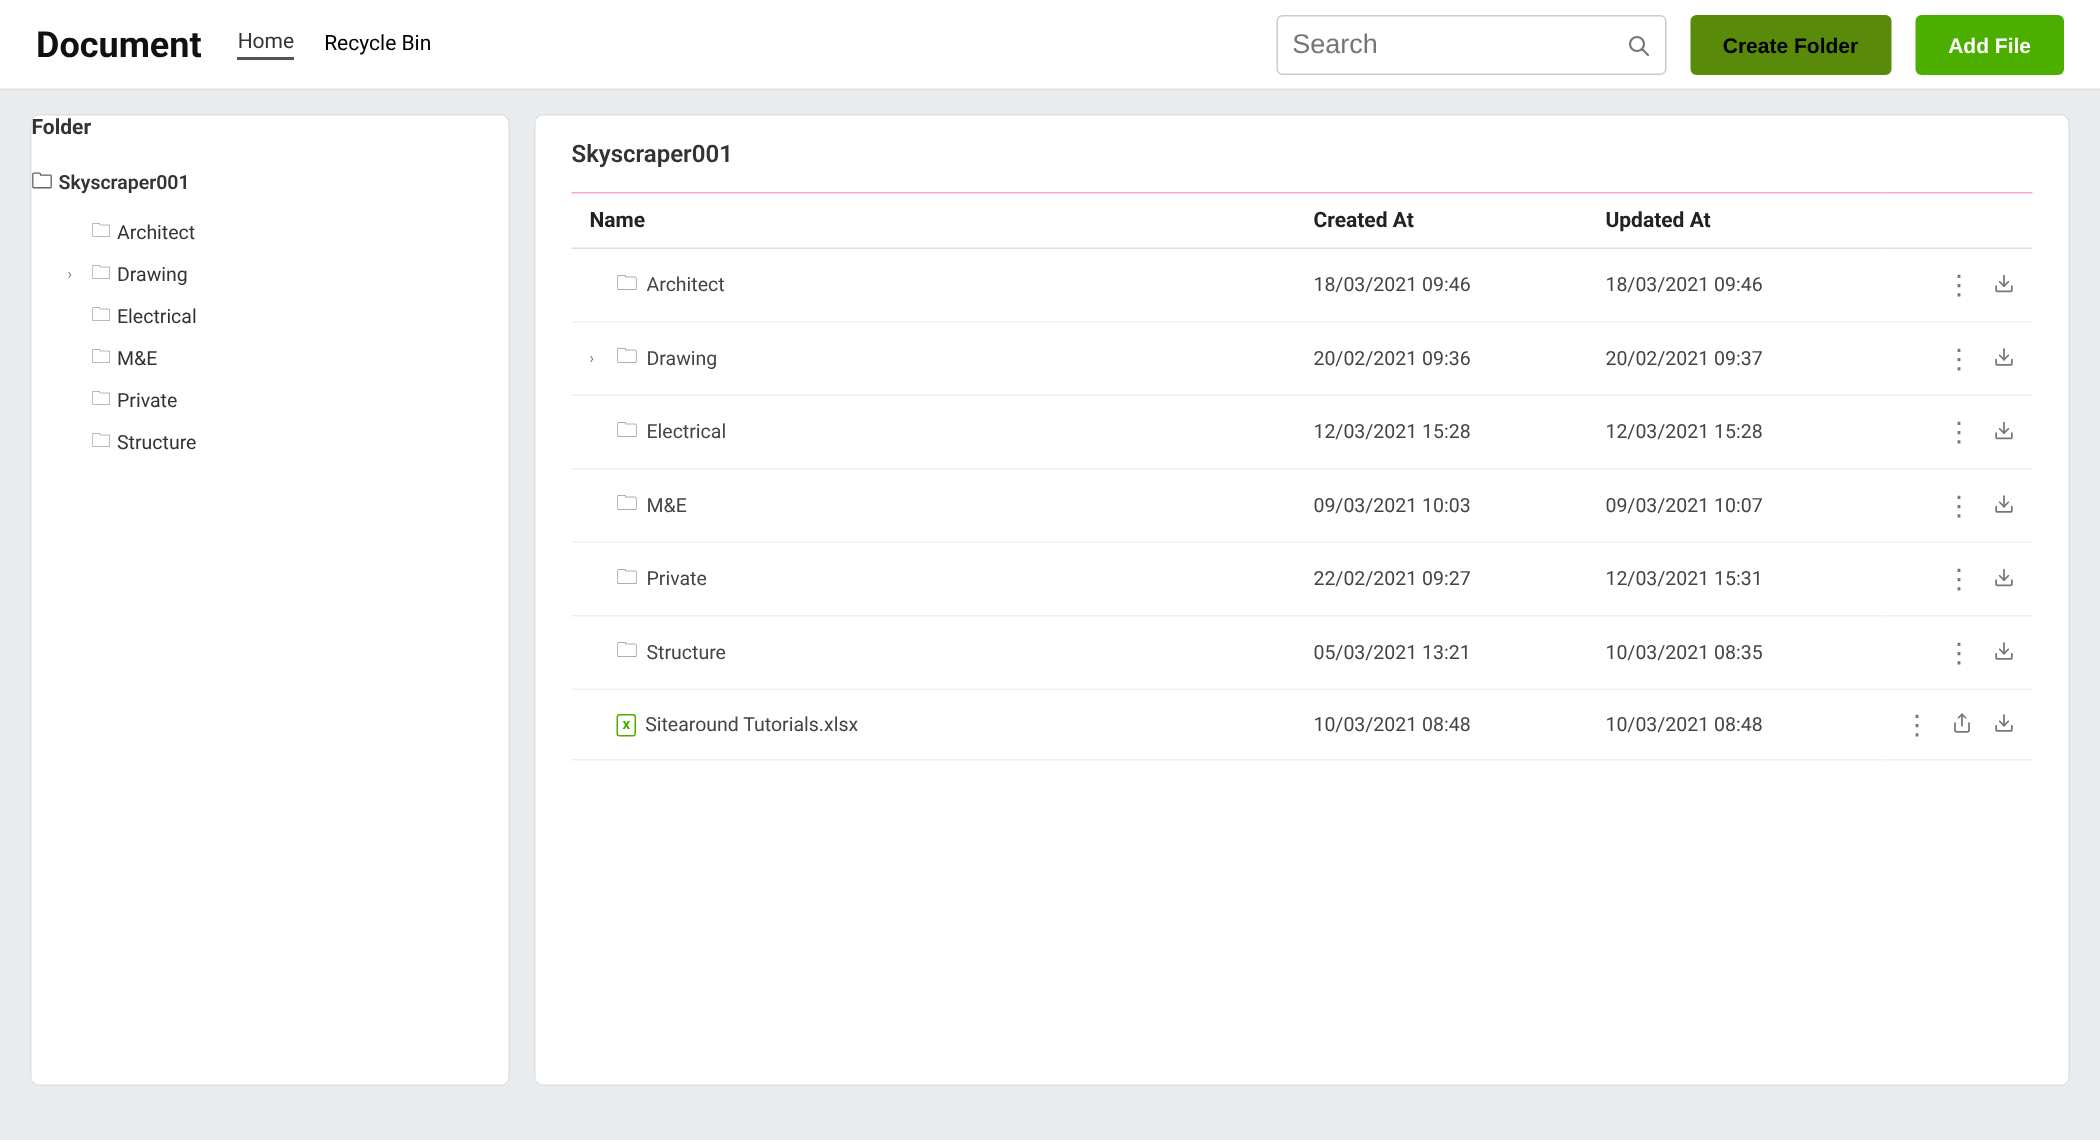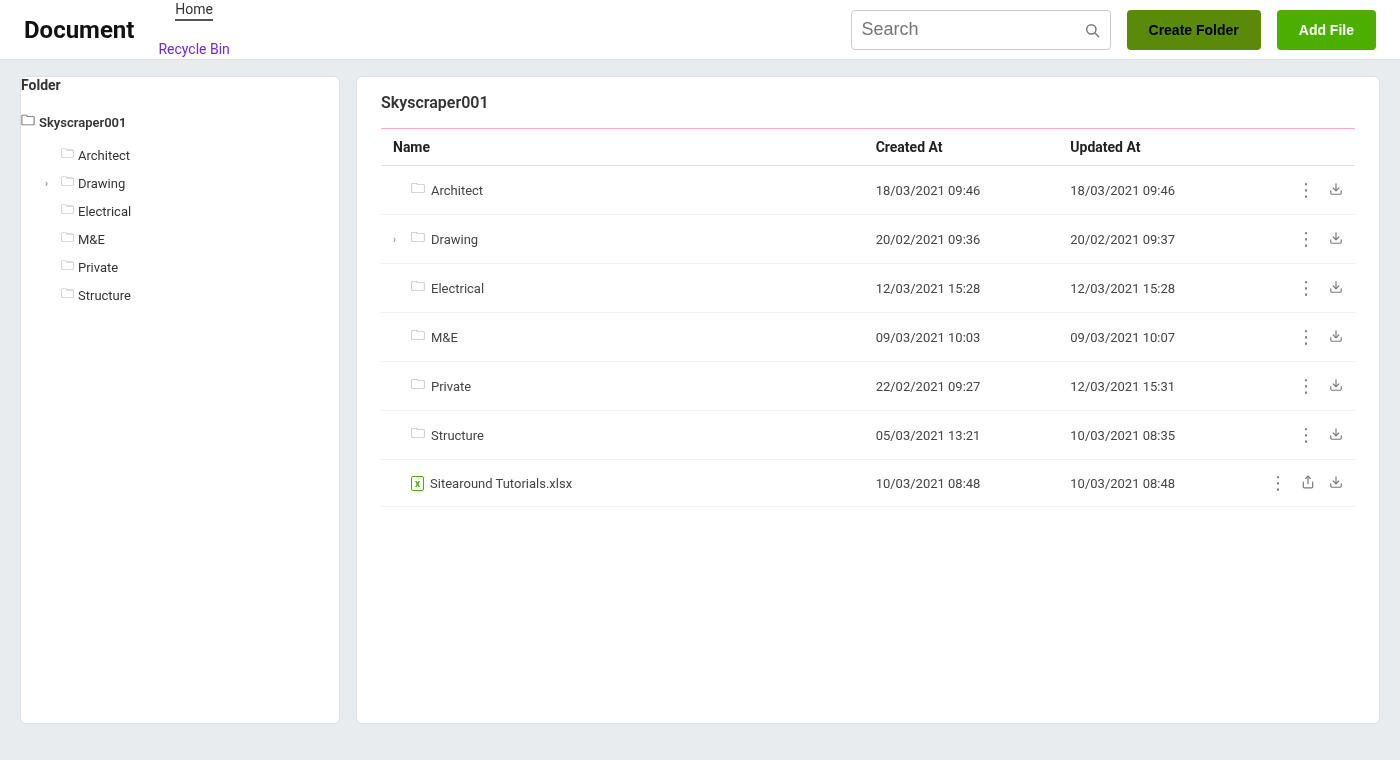--- a/index.html
+++ b/index.html
@@ -24,25 +24,24 @@
     .header-title {
       font-size: 24px;
       font-weight: 700;
       color: #111;
       margin-right: 8px;
     }
     .header-nav {
       display: flex;
       gap: 20px;
       align-items: center;
-      flex-direction: column;
     }
     .nav-link {
       font-size: 14px;
-      color: #6d28d9;
+      color: #000000;
       text-decoration: none;
       cursor: pointer;
       padding-bottom: 2px;
     }
     .nav-link.active {
       border-bottom: 2px solid #555;
       color: #333;
     }
     .header-spacer { flex: 1; }
     .search-wrapper {

